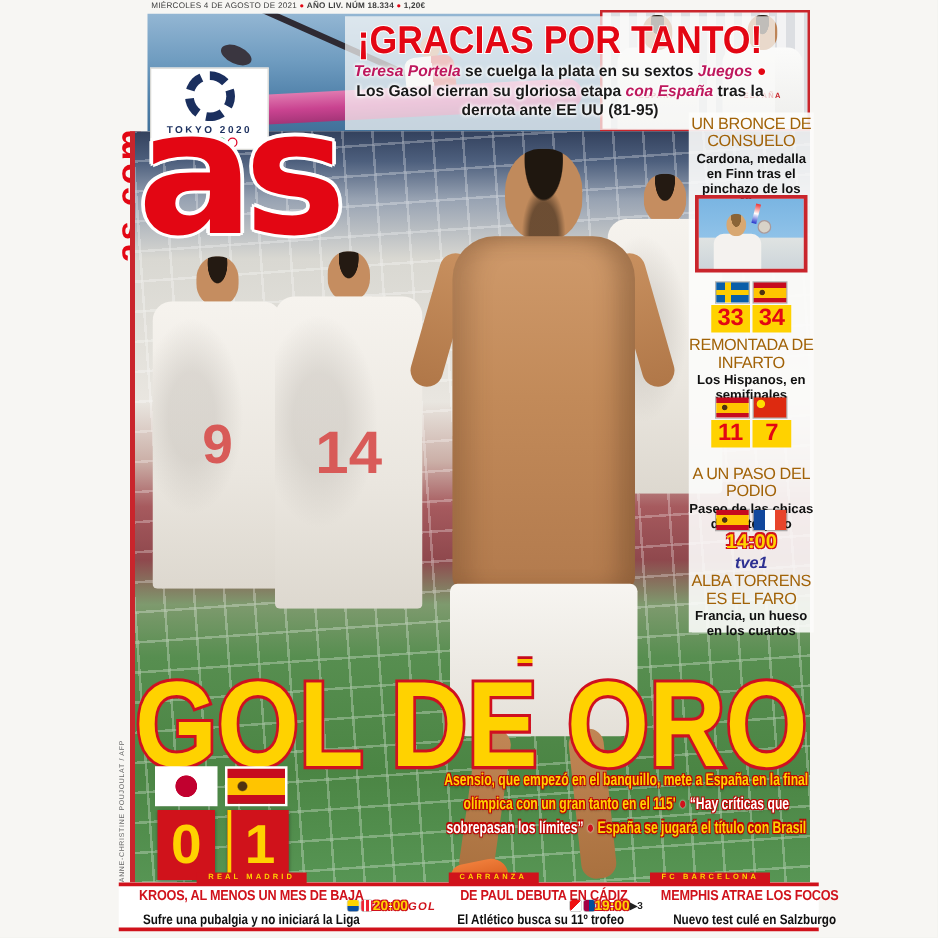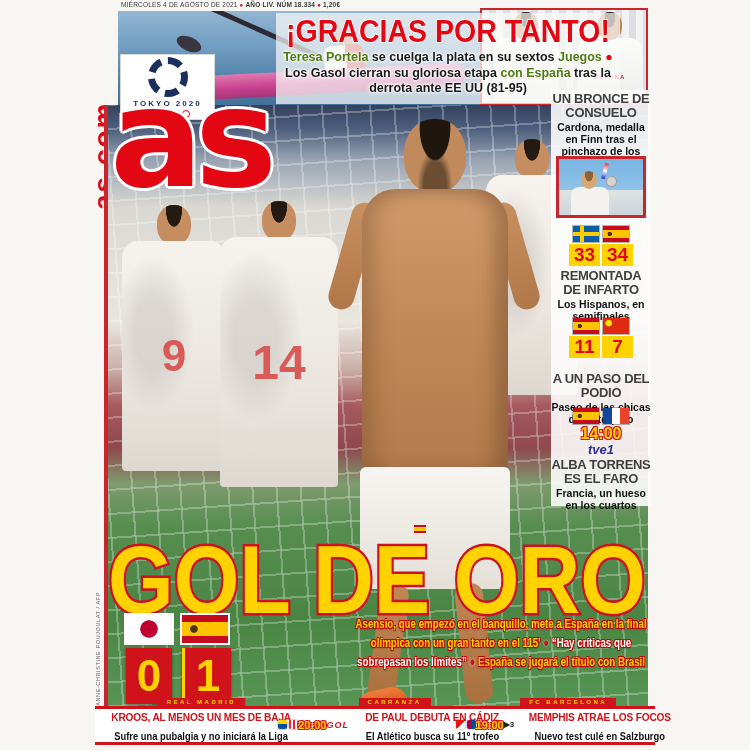--- a/index.html
+++ b/index.html
@@ -33,21 +33,21 @@
   .tokyo-ring{width:26px;height:26px;border-radius:50%;border:7px dashed #1b2f5e;}
   .tokyo-text{font-size:8px;font-weight:bold;color:#1b2f5e;letter-spacing:2px;}
   .oly-rings{display:flex;gap:1px;}
   .oring{width:6px;height:6px;border-radius:50%;border:1.5px solid;}
   
   .top-text-bg{position:absolute;left:276px;top:13px;width:344px;height:91px;background:rgba(250,250,248,.72);z-index:3;}
   .gracias-svg{position:absolute;left:283px;top:15px;z-index:4;}
   .top-deck{position:absolute;left:280px;top:50px;width:336px;z-index:4;text-align:center;
             font-size:12.5px;font-weight:bold;line-height:1.25;color:#1a1a1a;
             text-shadow:0 0 3px #fff,0 0 3px #fff,0 0 4px #fff;}
-  .top-deck .r{color:#4d7c0f;}
+  .top-deck .r{color:#be185d;font-style:italic;}
   .top-deck .dot{color:#e30613;}
   
   .as-logo{position:absolute;left:110px;top:70px;z-index:6;font-size:138px;line-height:1;font-weight:900;color:#e30613;letter-spacing:-8px;
            font-family:"DejaVu Sans",sans-serif;
            text-shadow:-3px 0 0 #fff,3px 0 0 #fff,0 -3px 0 #fff,0 3px 0 #fff,-2px -2px 0 #fff,2px 2px 0 #fff,-2px 2px 0 #fff,2px -2px 0 #fff;}
   
   .main-photo{position:absolute;left:104px;top:105px;width:544px;height:601px;overflow:hidden;border-left:4px solid #c9252c;box-sizing:border-box;
     background:linear-gradient(180deg,#33415d 0%,#4d5f7d 4%,#97a2b2 9%,#d9d8d2 17%,#e9e6e0 36%,#cbafa7 44%,#a65a5e 50%,#8f484d 57%,#7e9a6e 63%,#578e50 70%,#4b8544 85%,#579554 100%);}
   .net{position:absolute;inset:-30px;opacity:.5;transform:rotate(-4deg);
        background:repeating-linear-gradient(90deg,rgba(255,255,255,.55) 0 2px,transparent 2px 24px),
@@ -66,21 +66,21 @@
   .asensio-torso{position:absolute;border-radius:34px 34px 14px 14px;
         background:linear-gradient(180deg,#cf9a6b 0%,#c28a59 45%,#b27a4d 100%);
         box-shadow:inset -14px 0 18px rgba(90,55,30,.35), inset 14px 0 18px rgba(90,55,30,.25);}
   .asensio-arm{position:absolute;width:26px;height:110px;border-radius:14px;background:linear-gradient(180deg,#c8905f,#b07748);}
   .asensio-shorts{position:absolute;border-radius:6px 6px 14px 14px;background:linear-gradient(180deg,#f7f5f1,#e4e0d8);}
   .shorts-flag{position:absolute;width:12px;height:8px;background:linear-gradient(180deg,#c60b1e 30%,#ffc400 30% 70%,#c60b1e 70%);}
   .asensio-leg{position:absolute;width:28px;height:120px;border-radius:12px;background:linear-gradient(180deg,#c18655,#a9713f);}
   .boot{position:absolute;width:46px;height:18px;border-radius:10px 14px 4px 4px;background:linear-gradient(180deg,#ef7d3a,#d95f1f);transform:rotate(-12deg);}
   
   .sidebar{position:absolute;left:551px;top:90px;width:100px;height:416px;background:rgba(252,252,251,.9);z-index:7;text-align:center;}
-  .sb-title{color:#404040;font-weight:700;font-size:13px;line-height:1.08;letter-spacing:-.3px;}
+  .sb-title{color:#a16207;font-weight:400;font-size:13px;line-height:1.08;letter-spacing:-.3px;}
   .sb-sub{color:#111;font-weight:bold;font-size:10.5px;line-height:1.12;margin-top:2px;}
   .sb-brief{position:absolute;left:0;top:2px;width:100%;}
   .sb-photo{position:absolute;left:5px;top:66px;width:84px;height:56px;border:3px solid #c9252c;overflow:hidden;
             background:linear-gradient(180deg,#7ab5e2 0%,#8fc2e8 55%,#dfe3e2 56%,#cdd5da 100%);}
   .medalist-head{position:absolute;left:22px;top:12px;width:16px;height:18px;border-radius:50%;background:radial-gradient(ellipse at 50% 15%,#8a6437 35%,transparent 37%),#d8a872;}
   .medalist-body{position:absolute;left:12px;top:28px;width:38px;height:28px;border-radius:8px 8px 0 0;background:#f4f2ef;}
   .medal{position:absolute;left:48px;top:18px;width:9px;height:9px;border-radius:50%;background:#d8d3c8;box-shadow:0 0 0 1px #a99;}
   .ribbon{position:absolute;left:44px;top:4px;width:4px;height:16px;background:linear-gradient(180deg,#e33,#fff,#23c);transform:rotate(14deg);}
   .sb-block{position:absolute;left:0;width:100%;}
   .sb-flags{display:flex;justify-content:center;gap:4px;}
@@ -113,21 +113,21 @@
   .db{color:#d0121b;text-shadow:0 0 2px #fff;}
   .credit{position:absolute;left:95px;top:592px;writing-mode:vertical-rl;transform:rotate(180deg);
           font-size:5.5px;color:#6a6a6a;letter-spacing:.6px;z-index:9;}
   
   .bottom-strip{position:absolute;left:95px;top:706px;width:560px;height:39px;background:#fff;box-sizing:border-box;
                 border-top:3px solid #d0121b;border-bottom:3px solid #d0121b;display:flex;z-index:10;}
   .bsec{position:relative;display:flex;align-items:center;justify-content:center;gap:5px;}
   .bsec1{width:38%;} .bsec2{width:31%;} .bsec3{width:31%;}
   .btab{position:absolute;top:-11px;left:50%;transform:translateX(-50%);background:#d0121b;color:#ffd200;
         font-size:6px;font-weight:bold;letter-spacing:2.5px;padding:1px 9px 2px;white-space:nowrap;}
-  .bsec-text{text-align:center;line-height:1.15;}
+  .bsec-text{text-align:right;line-height:1.15;}
   .bsec-h{display:inline-block;color:#d0121b;font-size:11.5px;font-weight:900;white-space:nowrap;transform:scaleX(.88);letter-spacing:-.2px;}
   .bsec-s{display:inline-block;color:#101010;font-size:11px;font-weight:bold;white-space:nowrap;transform:scaleX(.85);}
   .media{display:flex;align-items:center;line-height:1.05;}
   .crests{display:flex;gap:2px;margin-bottom:1px;}
   .crest{width:9px;height:9px;border-radius:2px;box-shadow:0 0 0 .5px rgba(0,0,0,.3);}
   .crest-cadiz{background:linear-gradient(180deg,#ffd400 50%,#0a4ea0 50%);}
   .crest-atletico{background:repeating-linear-gradient(90deg,#e23,#e23 2px,#fff 2px,#fff 4px);}
   .crest-salzburg{background:linear-gradient(135deg,#e11 50%,#fff 50%);}
   .crest-barca{background:linear-gradient(90deg,#a50044 50%,#004d98 50%);}
   .mtime{font-size:11px;font-weight:900;color:#ffd200;

